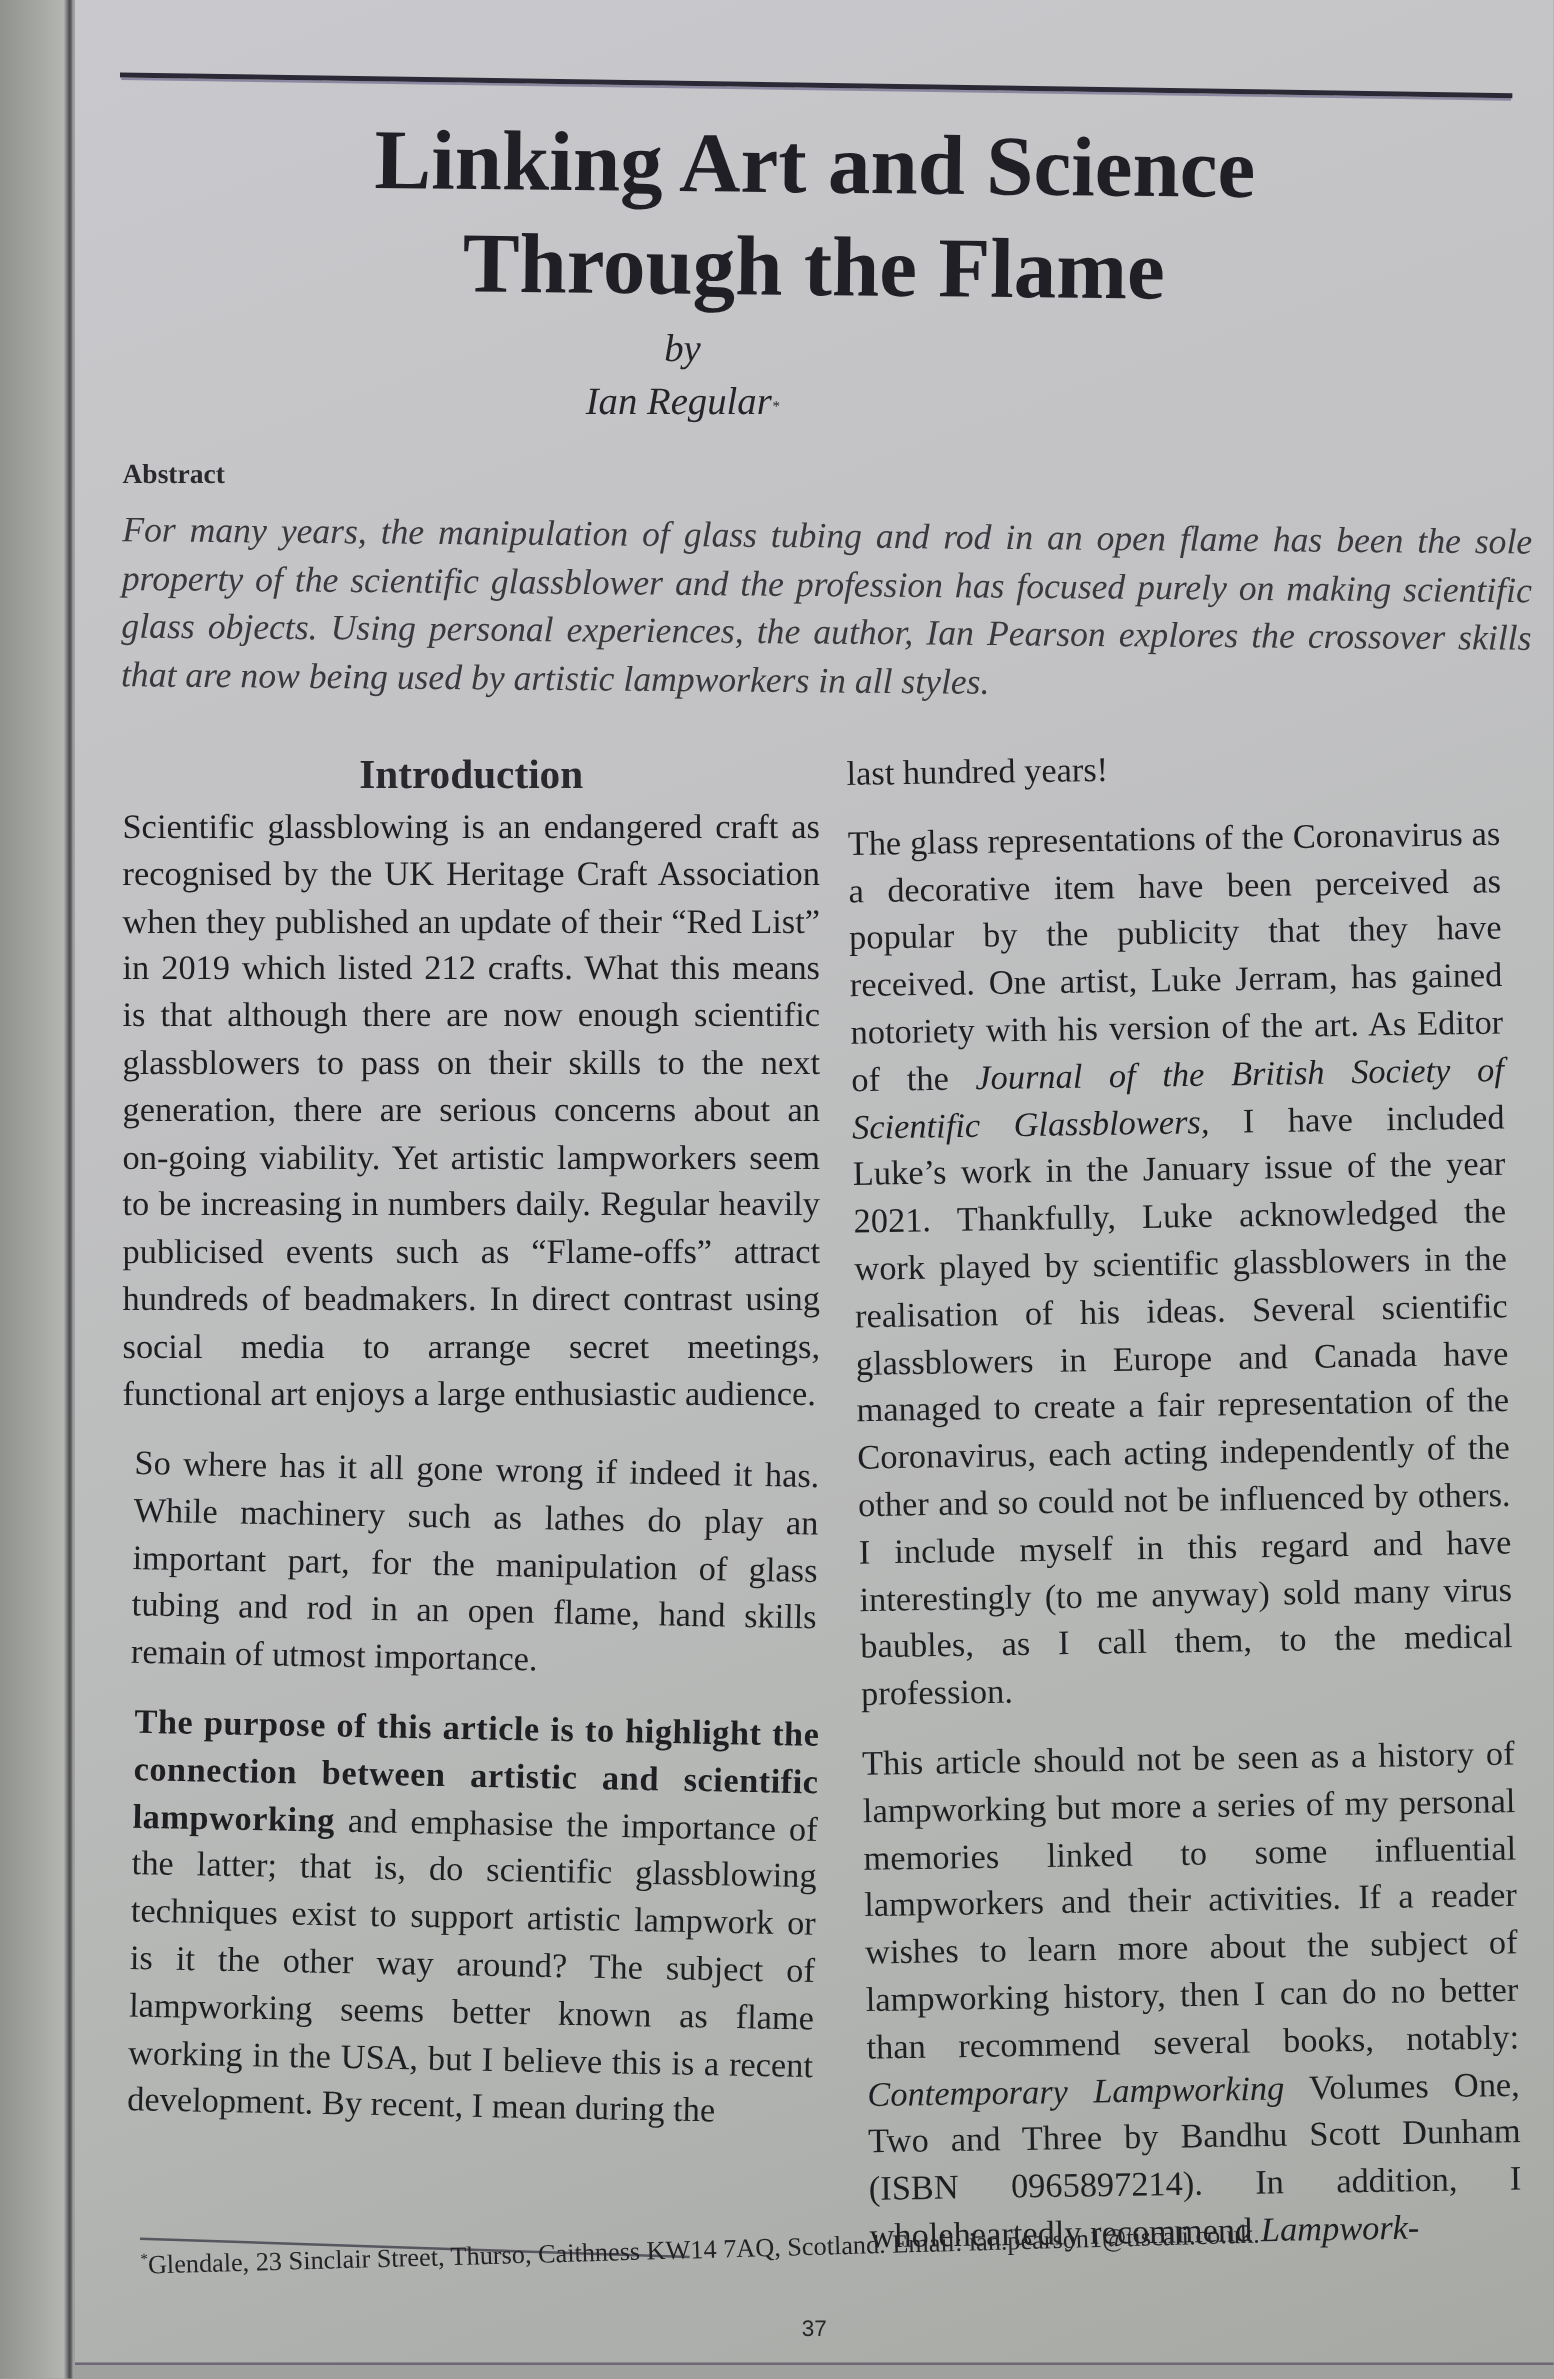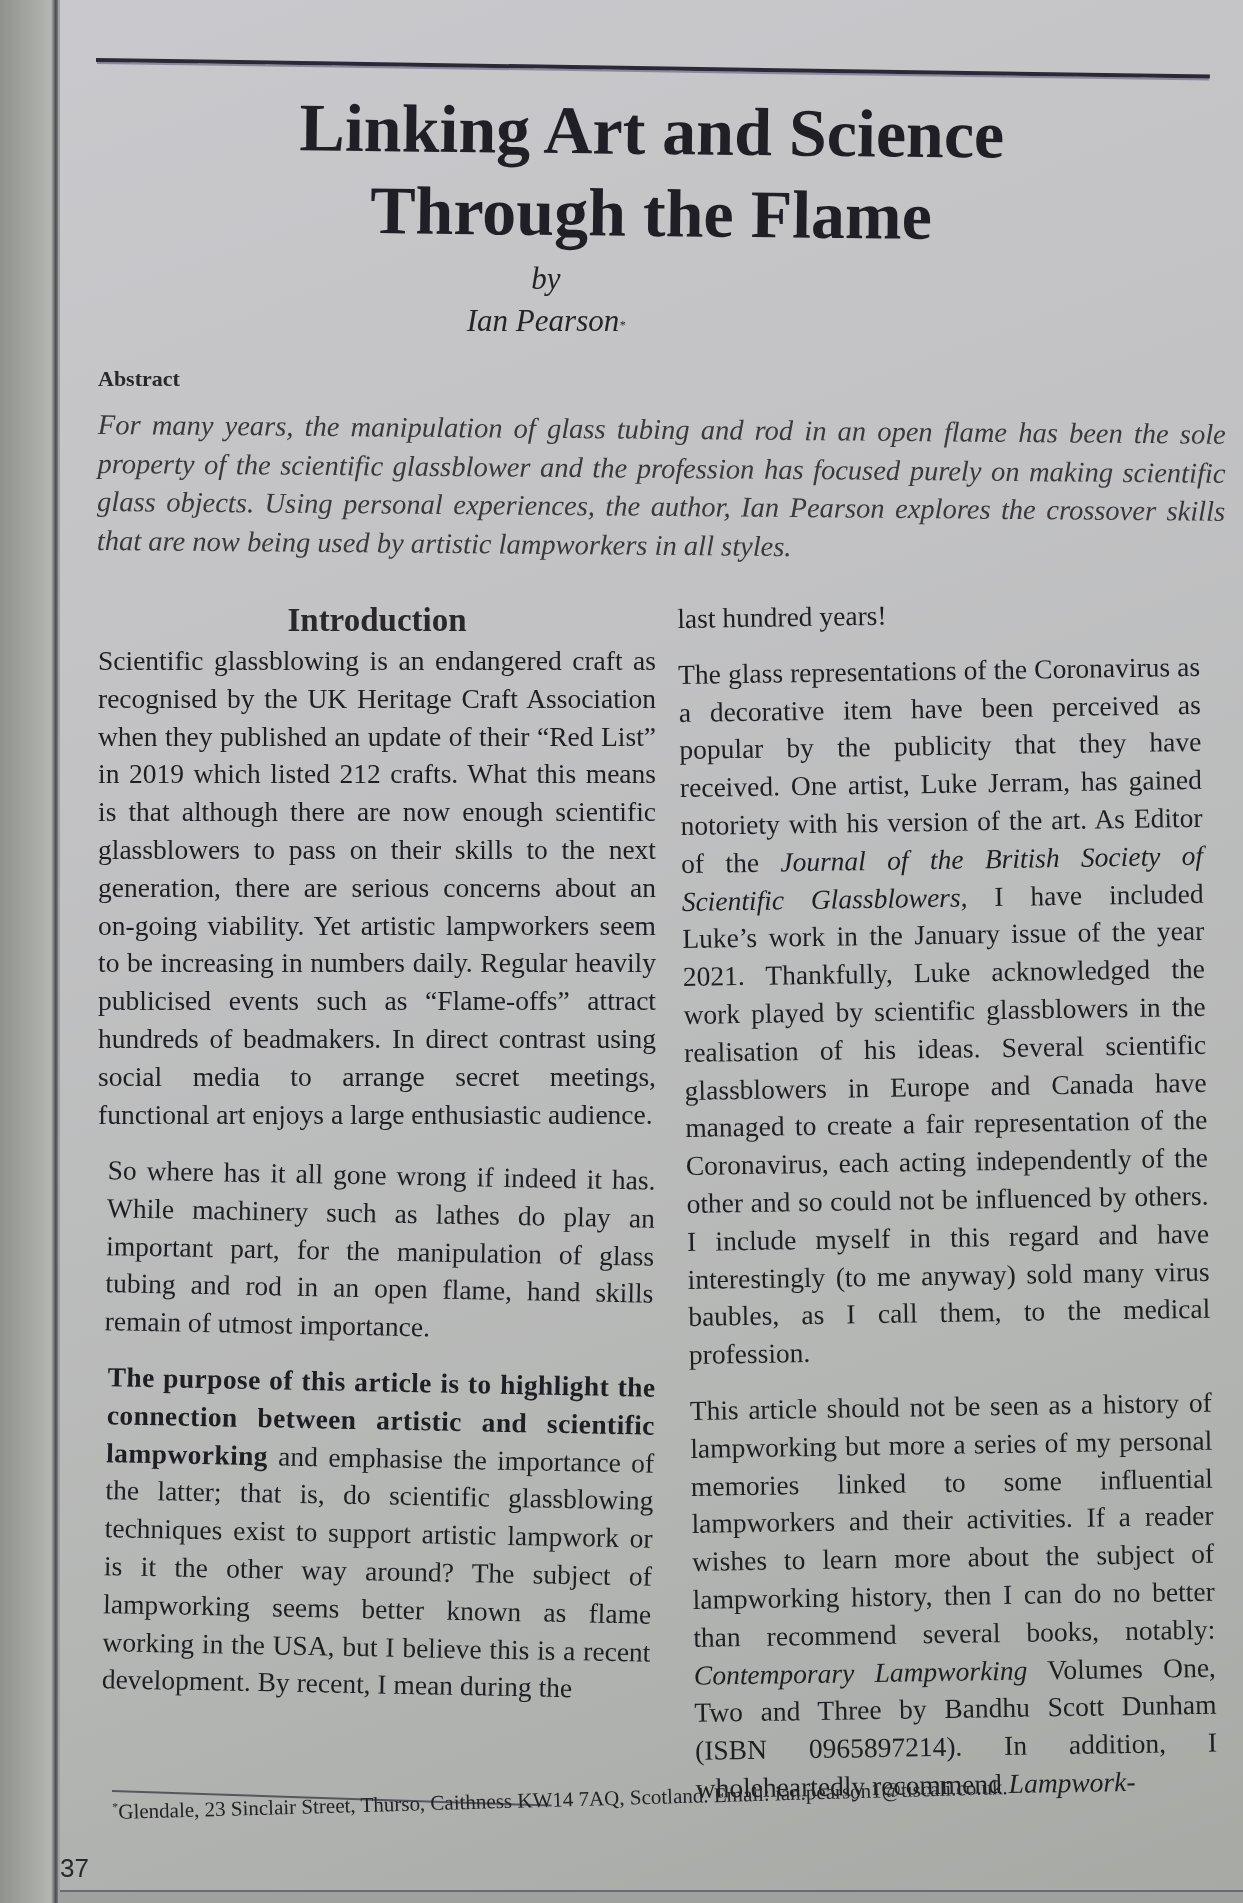--- a/index.html
+++ b/index.html
@@ -140,42 +140,43 @@
       transform-origin: left top;
     }
     .footnote sup {
       font-size: 12px;
       vertical-align: top;
     }
     .page-number {
       position: absolute;
       left: 0; top: 1853px;
       width: 1183px;
+      text-align: center;
       font-family: "Liberation Sans", sans-serif;
-      font-size: 26px;
+      font-size: 18px;
       color: #28262b;
     }
   </style>
 </head>
 <body>
 
 <div class="spine"></div>
 
 <div class="page">
 
   <div class="top-rule"></div>
 
   <div class="title">
     <div>Linking Art and Science</div>
     <div>Through the Flame</div>
   </div>
 
   <div class="byline">
     <div>by</div>
-    <div><span>Ian Pearson</span><sup>*</sup></div>
+    <div><span>Ian Regular</span><sup>*</sup></div>
   </div>
 
   <div class="abstract-heading">Abstract</div>
   <div class="abstract-body">For many years, the manipulation of glass tubing and rod in an open flame has been the sole property of the scientific glassblower and the profession has focused purely on making scientific glass objects. Using personal experiences, the author, Ian Pearson explores the crossover skills that are now being used by artistic lampworkers in all styles.</div>
 
   <div class="col col-left">
     <div class="section-heading">Introduction</div>
     <p>Scientific glassblowing is an endangered craft as recognised by the UK Heritage Craft Association when they published an update of their “Red List” in 2019 which listed 212 crafts. What this means is that although there are now enough scientific glassblowers to pass on their skills to the next generation, there are serious concerns about an on-going viability. Yet artistic lampworkers seem to be increasing in numbers daily. Regular heavily publicised events such as “Flame-offs” attract hundreds of beadmakers. In direct contrast using social media to arrange secret meetings, functional art enjoys a large enthusiastic audience.</p>
     <p class="indented">So where has it all gone wrong if indeed it has. While machinery such as lathes do play an important part, for the manipulation of glass tubing and rod in an open flame, hand skills remain of utmost importance.</p>
     <p class="indented"><span class="bold-lead">The purpose of this article is to highlight the connection between artistic and scientific lampworking</span><span> and emphasise the importance of the latter; that is, do scientific glassblowing techniques exist to support artistic lampwork or is it the other way around? The subject of lampworking seems better known as flame working in the USA, but I believe this is a recent development. By recent, I mean during the</span></p>

